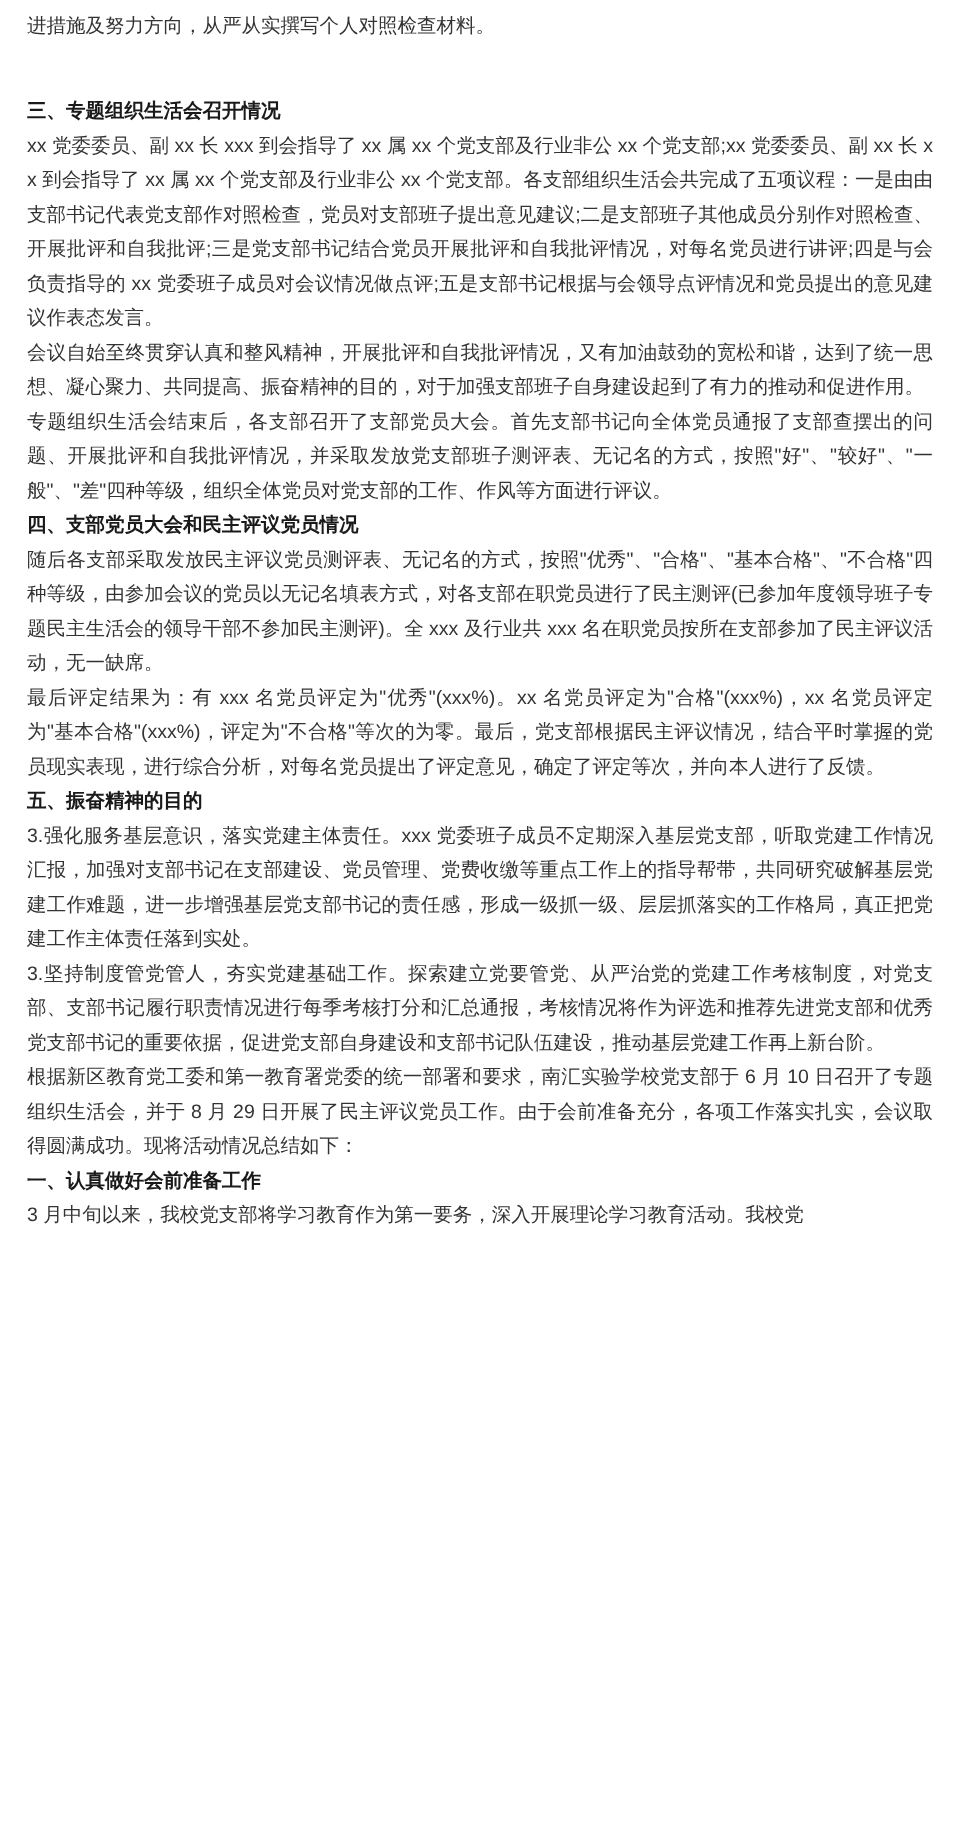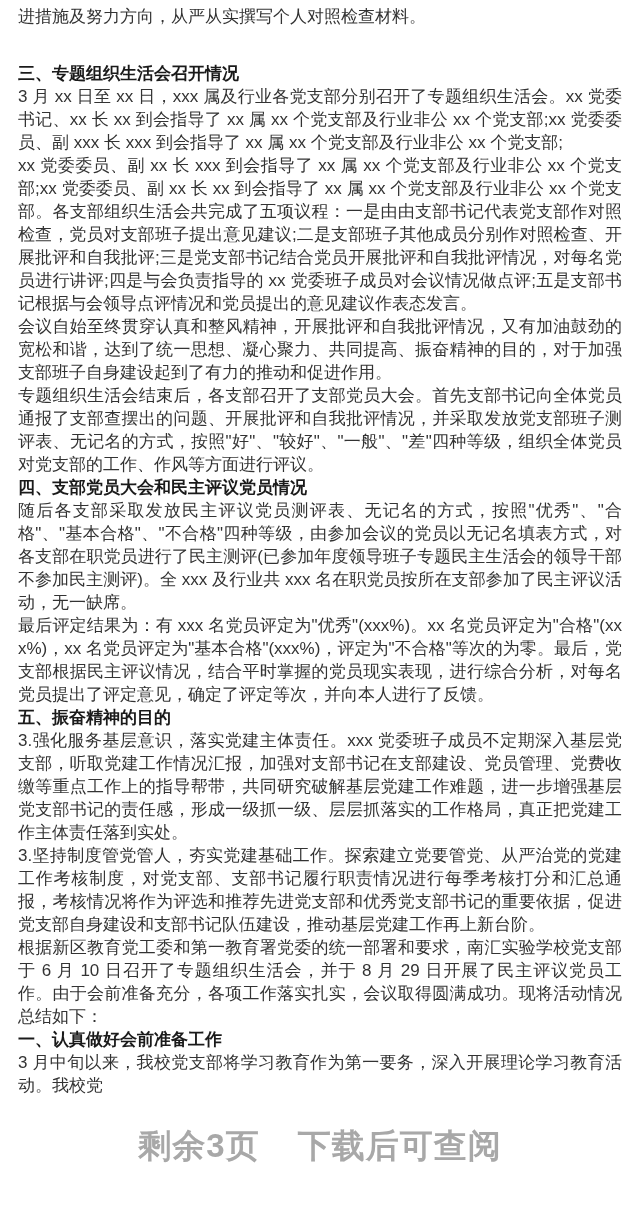--- a/index.html
+++ b/index.html
@@ -10,21 +10,21 @@
   .page {
     position: relative;
     width: 640px;
     height: 1217px;
     background: #ffffff;
     overflow: hidden;
     font-family: "Liberation Sans", "DejaVu Sans", sans-serif;
   }
   .doc {
     padding: 5px 18px 0 18px;
-    font-size: 17px;
+    font-size: 13px;
     line-height: 23px;
     color: #333333;
     text-align: justify;
     text-justify: inter-ideograph;
     word-break: break-all;
   }
   .block { margin: 0; }
   .block.heading {
     font-weight: 700;
     color: #1a1a1a;
@@ -45,32 +45,27 @@
     letter-spacing: 1px;
   }
 </style>
 </head>
 <body>
 
 <div class="page">
   <div class="doc">
       <div class="block body">进措施及努力方向，从严从实撰写个人对照检查材料。</div>
       <div class="block heading gap-before">三、专题组织生活会召开情况</div>
-      <div class="block body">3 月 xx 日至 xx 日，xxx 属及行业各党支部分别召开了专题组织生活会。xx 党委书记、xx 长 xx 到会指导了 xx 属 xx 个党支部及行业非公 xx 个党支部;xx 党委委员、副 xxx 长 xxx 到会指导了 xx 属 xx 个党支部及行业非公 xx 个党支部;</div>
       <div class="block body">xx 党委委员、副 xx 长 xxx 到会指导了 xx 属 xx 个党支部及行业非公 xx 个党支部;xx 党委委员、副 xx 长 xx 到会指导了 xx 属 xx 个党支部及行业非公 xx 个党支部。各支部组织生活会共完成了五项议程：一是由由支部书记代表党支部作对照检查，党员对支部班子提出意见建议;二是支部班子其他成员分别作对照检查、开展批评和自我批评;三是党支部书记结合党员开展批评和自我批评情况，对每名党员进行讲评;四是与会负责指导的 xx 党委班子成员对会议情况做点评;五是支部书记根据与会领导点评情况和党员提出的意见建议作表态发言。</div>
       <div class="block body">会议自始至终贯穿认真和整风精神，开展批评和自我批评情况，又有加油鼓劲的宽松和谐，达到了统一思想、凝心聚力、共同提高、振奋精神的目的，对于加强支部班子自身建设起到了有力的推动和促进作用。</div>
       <div class="block body">专题组织生活会结束后，各支部召开了支部党员大会。首先支部书记向全体党员通报了支部查摆出的问题、开展批评和自我批评情况，并采取发放党支部班子测评表、无记名的方式，按照"好"、"较好"、"一般"、"差"四种等级，组织全体党员对党支部的工作、作风等方面进行评议。</div>
       <div class="block heading">四、支部党员大会和民主评议党员情况</div>
       <div class="block body">随后各支部采取发放民主评议党员测评表、无记名的方式，按照"优秀"、"合格"、"基本合格"、"不合格"四种等级，由参加会议的党员以无记名填表方式，对各支部在职党员进行了民主测评(已参加年度领导班子专题民主生活会的领导干部不参加民主测评)。全 xxx 及行业共 xxx 名在职党员按所在支部参加了民主评议活动，无一缺席。</div>
       <div class="block body">最后评定结果为：有 xxx 名党员评定为"优秀"(xxx%)。xx 名党员评定为"合格"(xxx%)，xx 名党员评定为"基本合格"(xxx%)，评定为"不合格"等次的为零。最后，党支部根据民主评议情况，结合平时掌握的党员现实表现，进行综合分析，对每名党员提出了评定意见，确定了评定等次，并向本人进行了反馈。</div>
       <div class="block heading">五、振奋精神的目的</div>
       <div class="block body">3.强化服务基层意识，落实党建主体责任。xxx 党委班子成员不定期深入基层党支部，听取党建工作情况汇报，加强对支部书记在支部建设、党员管理、党费收缴等重点工作上的指导帮带，共同研究破解基层党建工作难题，进一步增强基层党支部书记的责任感，形成一级抓一级、层层抓落实的工作格局，真正把党建工作主体责任落到实处。</div>
       <div class="block body">3.坚持制度管党管人，夯实党建基础工作。探索建立党要管党、从严治党的党建工作考核制度，对党支部、支部书记履行职责情况进行每季考核打分和汇总通报，考核情况将作为评选和推荐先进党支部和优秀党支部书记的重要依据，促进党支部自身建设和支部书记队伍建设，推动基层党建工作再上新台阶。</div>
       <div class="block body">根据新区教育党工委和第一教育署党委的统一部署和要求，南汇实验学校党支部于 6 月 10 日召开了专题组织生活会，并于 8 月 29 日开展了民主评议党员工作。由于会前准备充分，各项工作落实扎实，会议取得圆满成功。现将活动情况总结如下：</div>
       <div class="block heading">一、认真做好会前准备工作</div>
       <div class="block body">3 月中旬以来，我校党支部将学习教育作为第一要务，深入开展理论学习教育活动。我校党</div>
     </div>
 
-  <div class="footer" style="color: rgb(168, 168, 168);">
-    <span>剩余3页</span>
-    <span>下载后可查阅</span>
-  </div>
 </div>
 
 </body></html>

